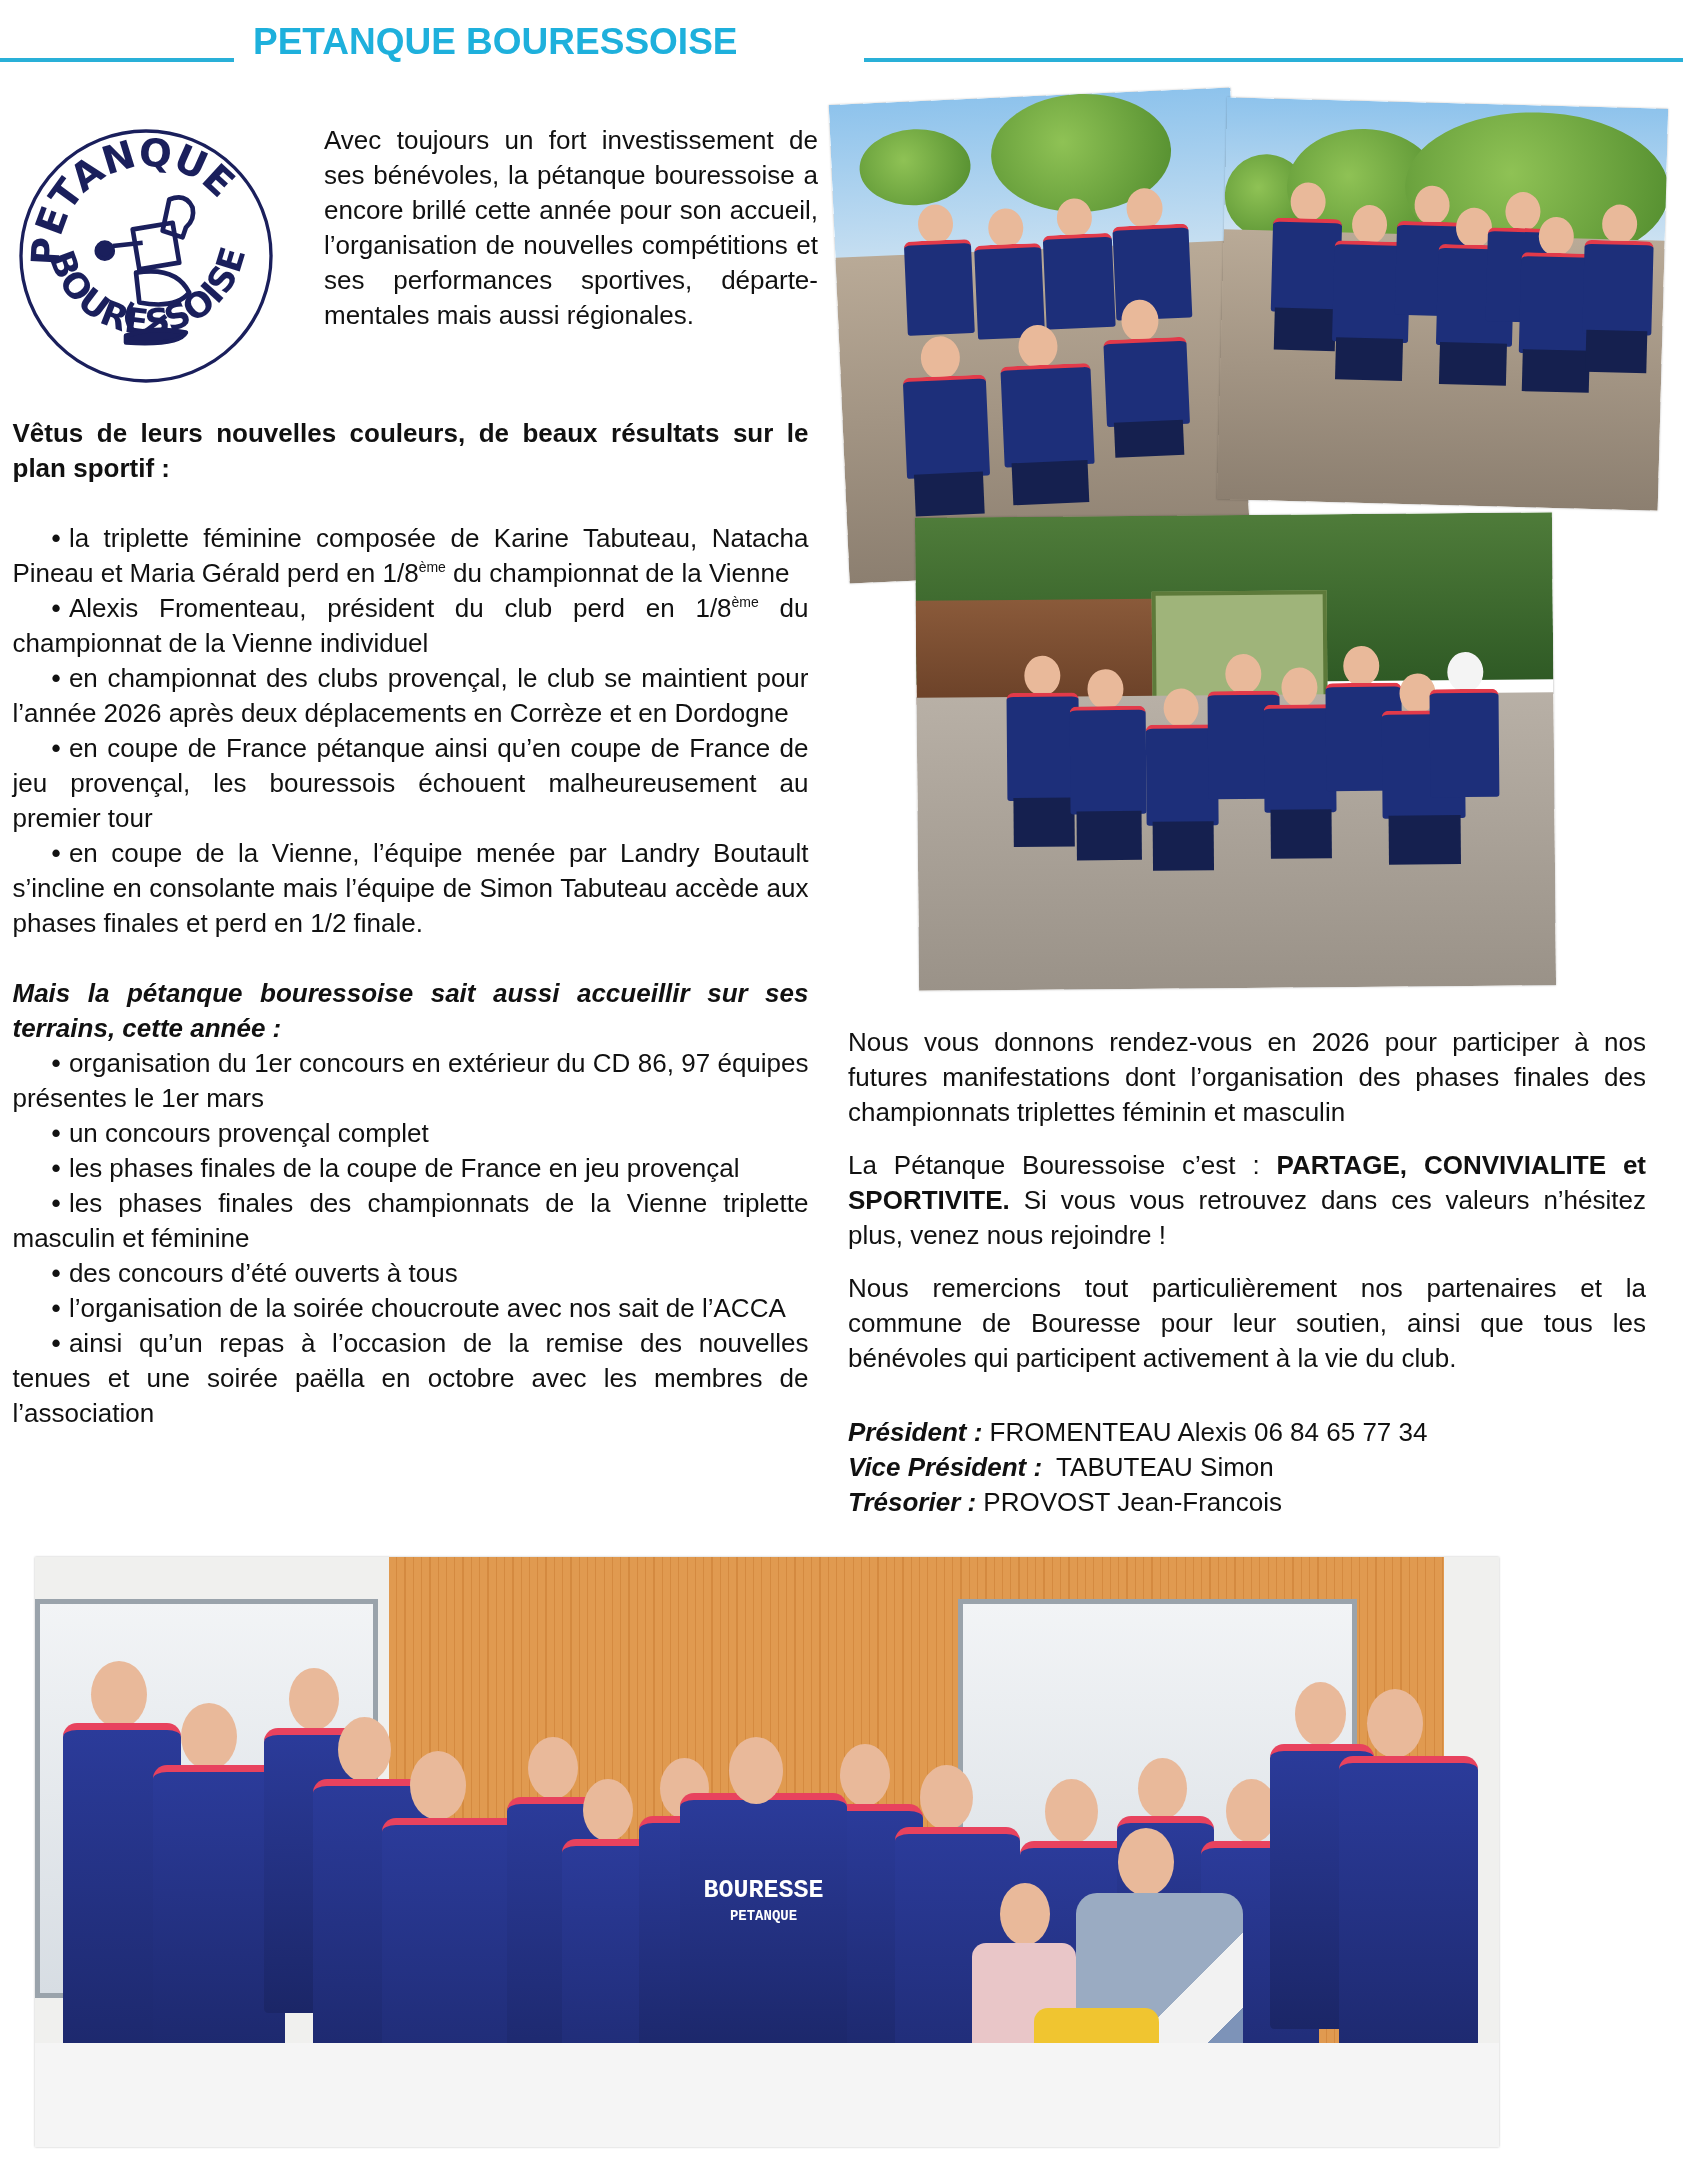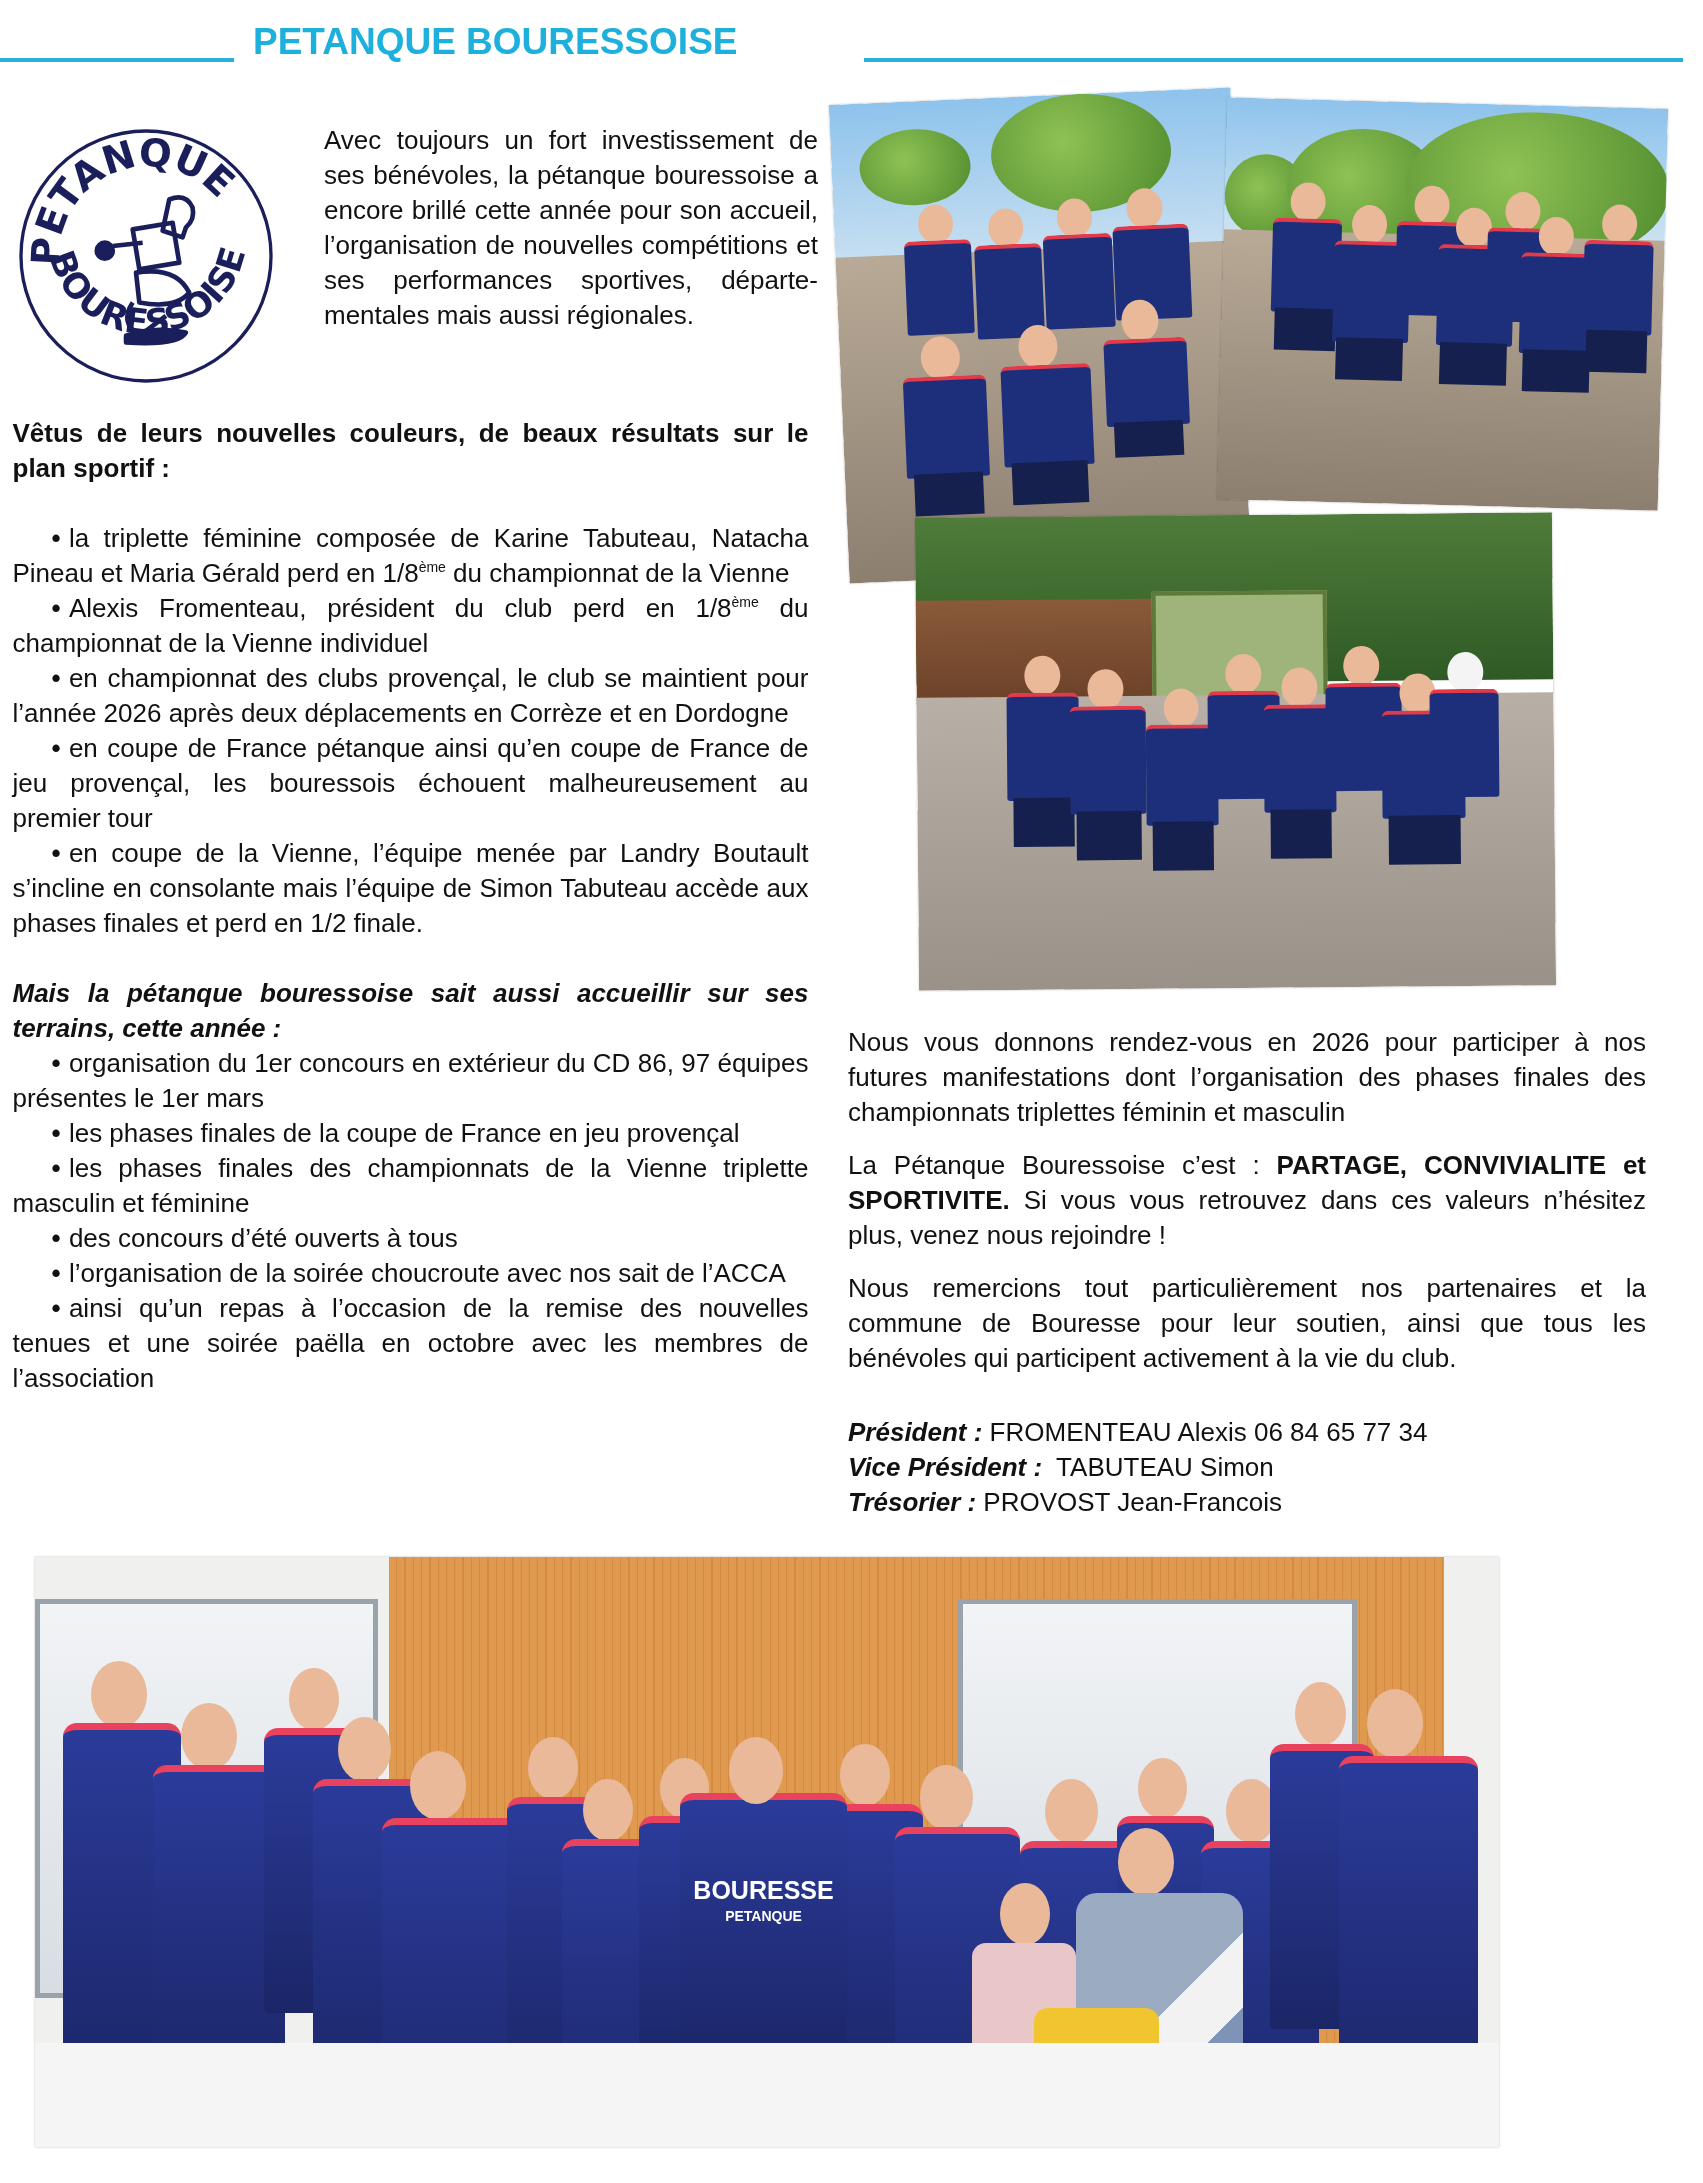--- a/index.html
+++ b/index.html
@@ -42,21 +42,21 @@
   .tree { position:absolute; border-radius: 50%; background: radial-gradient(circle at 40% 40%, #8fc255, #4f8a2c); }
   .person { position:absolute; }
   .shirt { position:absolute; background: #1d2f7a; border-top: 4.2px solid #e23a4a; border-radius: 7px 7px 2.8px 2.8px; }
   .head { position:absolute; border-radius: 50%; background: #e9b99a; }
   .shorts { position:absolute; background: #15204f; }
 
   .indoor-wall { position:absolute; background: repeating-linear-gradient(90deg, #e09a50 0 7px, #d48a40 7px 8.3px); }
   .window { position:absolute; background: linear-gradient(#f2f4f6, #d7dde3); border: 5.6px solid #9aa3ab; }
   .table { position:absolute; background: #f5f5f5; }
   .jacket { position:absolute; background: linear-gradient(#2b3b9a, #1b2667); border-top: 7px solid #e8425e; border-radius: 14px 14px 4.2px 4.2px; }
-  .jacket-text { position:absolute; color:#fff; font-weight:bold; text-align:center; font-family: Liberation Sans, sans-serif; }
+  .jacket-text { position:absolute; color:#fff; font-weight:bold; text-align:center; font-family: Liberation Mono, monospace; }
 </style>
 </head>
 <body>
 
 <div class="rule" style="left:0; width:234px;"></div>
 <div class="title">PETANQUE BOURESSOISE</div>
 <div class="rule" style="left:864px; width:819px;"></div>
 
 <svg class="logo" viewBox="0 0 400 400">
   <defs>
@@ -90,20 +90,21 @@
     <p class="bullet"><span class="dot">•</span><span>la triplette féminine composée de Karine Tabuteau, Natacha Pineau et Maria Gérald perd en 1/8</span><sup>ème</sup><span> du championnat de la Vienne</span></p>
     <p class="bullet"><span class="dot">•</span><span>Alexis Fromenteau, président du club perd en 1/8</span><sup>ème</sup><span> du championnat de la Vienne individuel</span></p>
     <p class="bullet"><span class="dot">•</span><span>en championnat des clubs provençal, le club se maintient pour l’année 2026 après deux déplacements en Corrèze et en Dordogne</span></p>
     <p class="bullet"><span class="dot">•</span><span>en coupe de France pétanque ainsi qu’en coupe de France de jeu provençal, les bouressois échouent malheureusement au premier tour</span></p>
     <p class="bullet"><span class="dot">•</span><span>en coupe de la Vienne, l’équipe menée par Landry Boutault s’incline en consolante mais l’équipe de Simon Tabuteau accède aux phases finales et perd en 1/2 finale.</span></p>
   </div>
   <div class="gap1"></div>
   <p class="heading-italic">Mais la pétanque bouressoise sait aussi accueillir sur ses terrains, cette année :</p>
   <div>
     <p class="bullet"><span class="dot">•</span><span>organisation du 1er concours en extérieur du CD 86, 97 équipes présentes le 1er mars</span></p>
+    <p class="bullet"><span class="dot">•</span><span>un concours provençal complet</span></p>
     <p class="bullet"><span class="dot">•</span><span>les phases finales de la coupe de France en jeu provençal</span></p>
     <p class="bullet"><span class="dot">•</span><span>les phases finales des championnats de la Vienne triplette masculin et féminine</span></p>
     <p class="bullet"><span class="dot">•</span><span>des concours d’été ouverts à tous</span></p>
     <p class="bullet"><span class="dot">•</span><span>l’organisation de la soirée choucroute avec nos sait de l’ACCA</span></p>
     <p class="bullet"><span class="dot">•</span><span>ainsi qu’un repas à l’occasion de la remise des nouvelles tenues et une soirée paëlla en octobre avec les membres de l’association</span></p>
   </div>
 </div>
 
 <div class="photo" style="left:839px; top:96px; width:402px; height:479px; transform: rotate(-2.5deg);">
   <div class="sky" style="height:180px;"></div>

